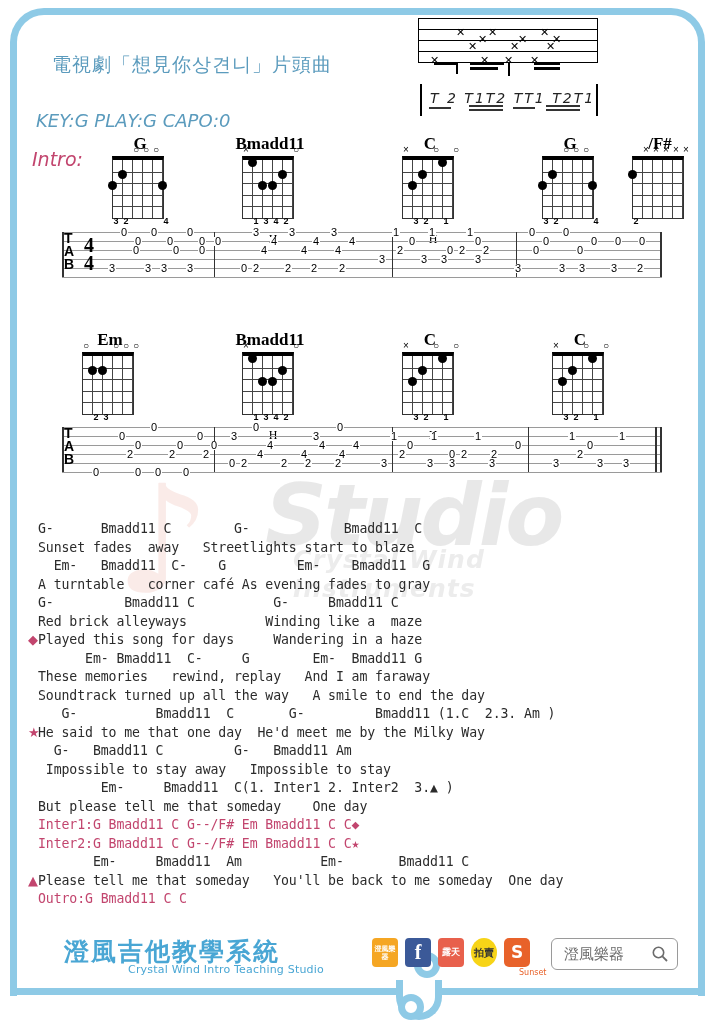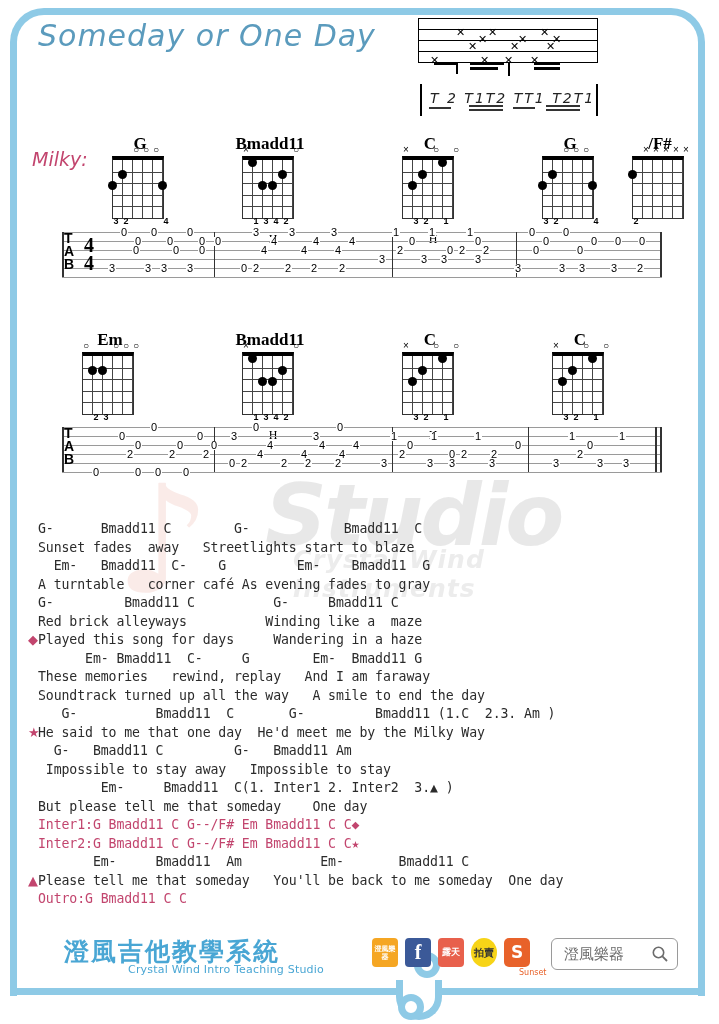--- a/index.html
+++ b/index.html
@@ -104,21 +104,22 @@
   <div class="frame-hook"></div>
   <div class="ring" style="left:398px;top:994px;"></div>
   <div class="ring" style="left:414px;top:952px;"></div>
 
   <div class="wm">
     <div class="wtxt guitar">♪</div>
     <div class="wtxt sml">Crystal Wind Instruments</div>
     <div class="wtxt big">Studio</div>
   </div>
 
-  <div class="title">Someday or One Day</div>
+  <div class="subtitle">電視劇「想見你상견니」片頭曲</div>
+  <div class="keyline">KEY:G PLAY:G CAPO:0</div>
 
   <div class="strum">
     <div class="stave">
       <div class="sl" style="top:0px;"></div>
       <div class="sl" style="top:11px;"></div>
       <div class="sl" style="top:22px;"></div>
       <div class="sl" style="top:33px;"></div>
       <div class="sl" style="top:44px;"></div>
       <div class="sl" style="left:0;top:0;width:1px;height:45px;"></div>
       <div class="sl" style="left:179px;top:0;width:1px;height:45px;"></div>
@@ -150,21 +151,21 @@
   <div class="barl" style="left:420px;"></div>
   <div class="barl" style="left:596px;"></div>
   <div class="strumlabels">T 2 T1T2 TT1 T2T1</div>
   <div style="position:absolute;left:429px;top:107px;width:22px;height:2px;background:#333;"></div>
   <div style="position:absolute;left:469px;top:105px;width:34px;height:2px;background:#333;"></div>
   <div style="position:absolute;left:469px;top:109px;width:34px;height:2px;background:#333;"></div>
   <div style="position:absolute;left:513px;top:107px;width:22px;height:2px;background:#333;"></div>
   <div style="position:absolute;left:546px;top:105px;width:34px;height:2px;background:#333;"></div>
   <div style="position:absolute;left:546px;top:109px;width:34px;height:2px;background:#333;"></div>
 
-  <div class="introlbl">Milky:</div>
+  <div class="introlbl">Intro:</div>
 
   <div id="cdrow1"></div>
 
   <div id="cdrow2"></div>
 
   <div id="tabs"></div>
 
   <div id="lyrics">
       <div class="lyr" style="top: 521px; left: 38px;">G-      Bmadd11 C        G-            Bmadd11  C</div>
       <div class="lyr" style="top: 539.5px; left: 38px;">Sunset fades  away   Streetlights start to blaze</div>

